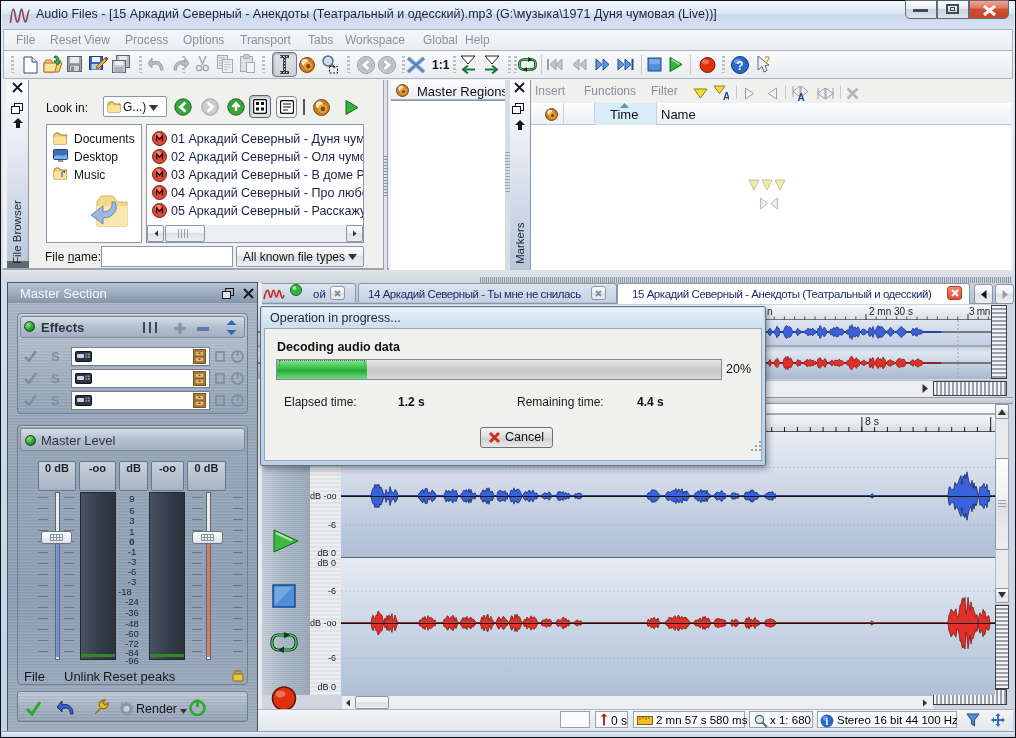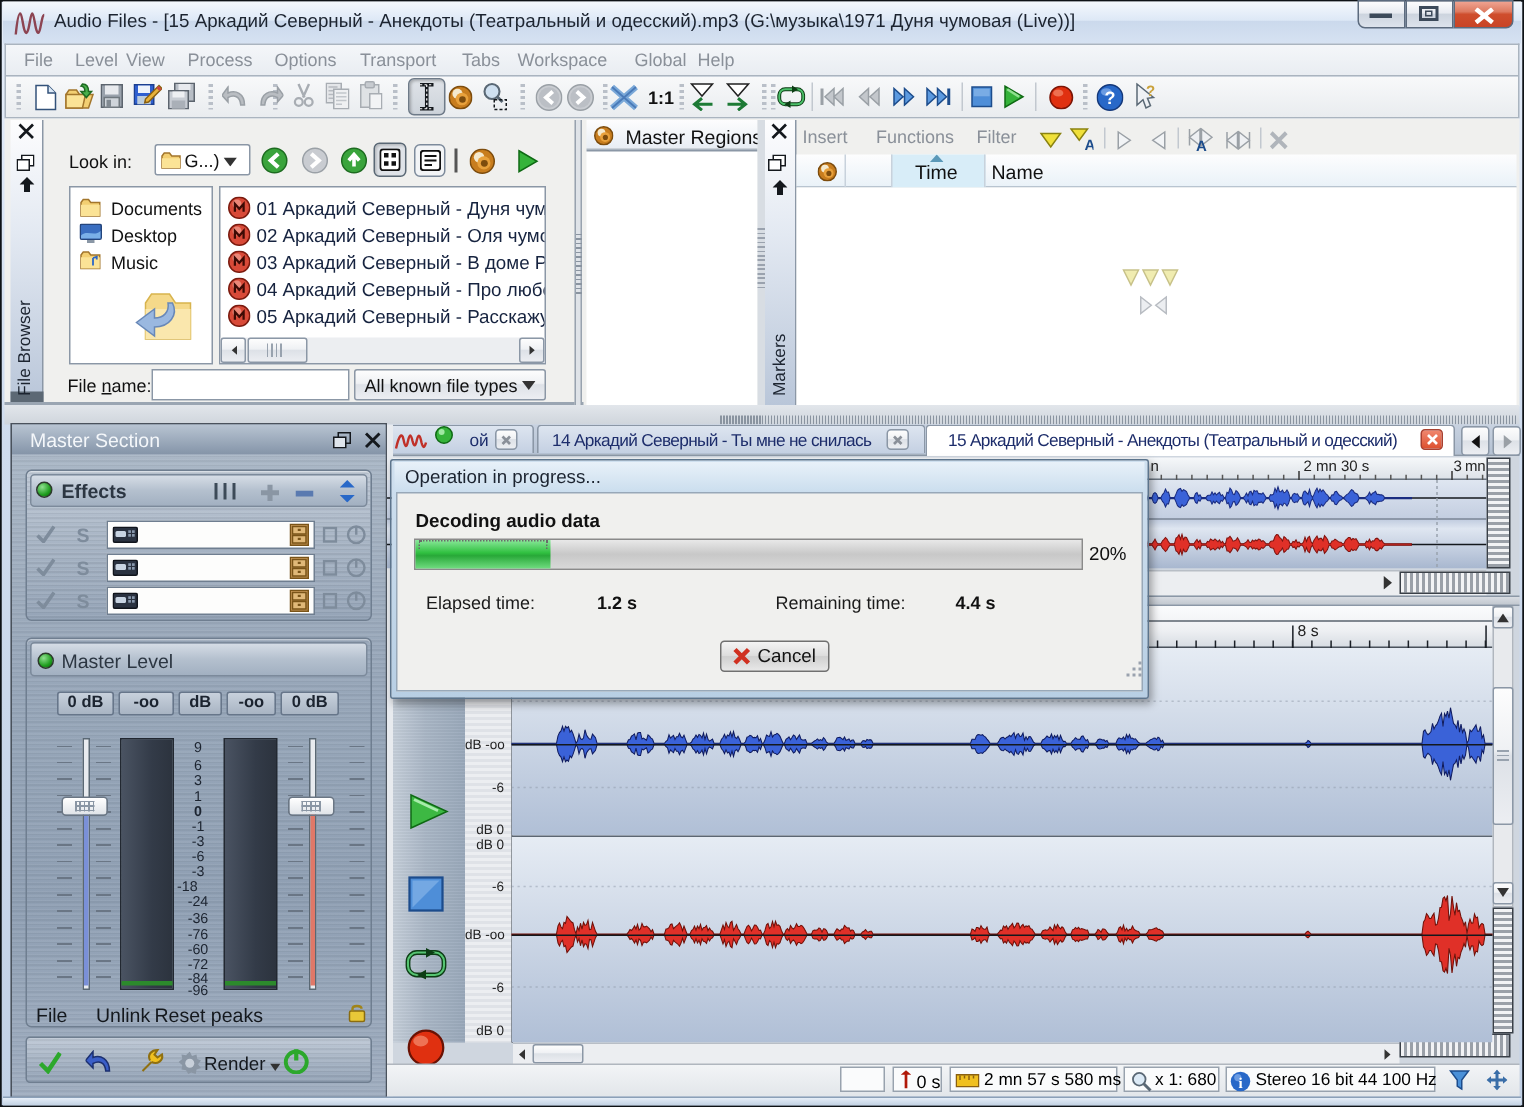--- a/index.html
+++ b/index.html
@@ -19,21 +19,21 @@
 .btn7{background:linear-gradient(180deg,#fdfdfd 0%,#eff1f4 45%,#dde1e7 50%,#eceef2 100%);border:1px solid #8b97a6;border-radius:3px}
 .metal{background:
  repeating-linear-gradient(180deg,rgba(255,255,255,.05) 0 1px,rgba(0,0,0,.04) 1px 2px,rgba(255,255,255,0) 2px 3px),
  linear-gradient(180deg,#aab7c6 0%,#99a8ba 30%,#8f9fb3 70%,#a0aec0 100%)}
 .metal2{background:
  repeating-linear-gradient(180deg,rgba(255,255,255,.06) 0 1px,rgba(0,0,0,.05) 1px 2px,rgba(255,255,255,0) 2px 3px),
  linear-gradient(180deg,#bfc9d6 0%,#a7b4c4 50%,#95a4b7 100%)}
 .groupbox{position:absolute;border:1px solid #6f7e90;border-radius:4px;box-shadow:inset 0 1px 0 rgba(255,255,255,.35)}
 .ghead{position:absolute;left:3px;right:3px;top:3px;height:24px;border:1px solid #7c8a9b;border-radius:3px;background:linear-gradient(180deg,#d6dde6 0%,#b4c0ce 50%,#a2b0c1 100%)}
 .led{position:absolute;width:11px;height:11px;border-radius:50%;background:radial-gradient(circle at 35% 30%,#8fe08f,#1f9e1f 60%,#0a5c0a);border:1px solid #2c3a2c}
-.dbbtn{position:absolute;height:16px;border:1px solid #67768a;border-radius:2px;background:linear-gradient(180deg,#c8d1dc,#a8b4c3);font-size:11px;color:#1c2430;text-align:center;line-height:13px;font-weight:bold}
+.dbbtn{position:absolute;height:30px;border:1px solid #67768a;border-radius:2px;background:linear-gradient(180deg,#c8d1dc,#a8b4c3);font-size:11px;color:#1c2430;text-align:center;line-height:13px;font-weight:bold}
 .ticks{position:absolute;width:10px;background:repeating-linear-gradient(180deg,#6a7685 0 1px,transparent 1px 11px)}
 .statbox{position:absolute;top:0px;height:17px;border:1px solid #98a2ae;background:#fafbfc;font-size:12px;color:#111;white-space:nowrap}
 .tab{position:absolute;top:283px;height:19px;border:1px solid #8b97a6;border-bottom:none;border-radius:3px 3px 0 0;font-size:12px;color:#1d2d6b;white-space:nowrap;overflow:hidden}
 .dlg-lbl{font-size:12px;color:#1a1a1a}
 </style></head><body>
 <div class="frame"></div>
 <div class="titlebar"></div>
 <svg class="abs" style="left:9px;top:7px" width="24" height="18" viewBox="0 0 24 18">
 <path d="M1.5 16 C2.5 6,3.5 2,4.5 2 C5.5 2,6 8,7 12 C8 16,9 16,10 12 C11 8,11.5 2,12.5 2 C13.5 2,14 8,15 12 C16 16,17 16,18 11 C19 6,19.5 3,20.5 3" fill="none" stroke="#8c4452" stroke-width="1.6"></path>
   </svg>
@@ -42,21 +42,21 @@
 <div class="capbtn" style="left:937px;width:32px"></div>
 <div class="capbtn" style="left:969px;width:40px;border-radius:0 0 5px 0;background:linear-gradient(180deg,#f0a492 0%,#dd7a60 40%,#cf4e2d 50%,#c94426 100%)"></div>
 <div class="abs" style="left:913px;top:9px;width:15px;height:3px;background:#3c4a5a"></div>
 <div class="abs" style="left:946px;top:4px;width:13px;height:10px;border:2px solid #3c4a5a"></div>
 <div class="abs" style="left:950px;top:7px;width:5px;height:4px;border:1px solid #3c4a5a"></div>
 <svg class="abs" style="left:982px;top:5px" width="15" height="11" viewBox="0 0 15 11">
     <path d="M2 1 L13 10 M13 1 L2 10" stroke="#fff" stroke-width="3"></path>
   </svg>
 <div class="menubar"></div>
 <div class="menuitem" style="left:16px">File</div>
-<div class="menuitem" style="left:50px">Level</div>
+<div class="menuitem" style="left:50px">Reset</div>
 <div class="menuitem" style="left:84px">View</div>
 <div class="menuitem" style="left:125px">Process</div>
 <div class="menuitem" style="left:183px">Options</div>
 <div class="menuitem" style="left:240px">Transport</div>
 <div class="menuitem" style="left:308px">Tabs</div>
 <div class="menuitem" style="left:345px">Workspace</div>
 <div class="menuitem" style="left:423px">Global</div>
 <div class="menuitem" style="left:465px">Help</div>
 <div class="toolbar"></div>
 <div class="tgrip" style="left:11px"></div>
@@ -868,21 +868,21 @@
 <div class="abs" style="left:118px;top:515px;width:28px;text-align:center;font-size:9.5px;font-weight:normal;color:#1c2430">3</div>
 <div class="abs" style="left:118px;top:526px;width:28px;text-align:center;font-size:9.5px;font-weight:normal;color:#1c2430">1</div>
 <div class="abs" style="left:118px;top:536px;width:28px;text-align:center;font-size:9.5px;font-weight:bold;color:#1c2430">0</div>
 <div class="abs" style="left:118px;top:546px;width:28px;text-align:center;font-size:9.5px;font-weight:normal;color:#1c2430">-1</div>
 <div class="abs" style="left:118px;top:556px;width:28px;text-align:center;font-size:9.5px;font-weight:normal;color:#1c2430">-3</div>
 <div class="abs" style="left:118px;top:566px;width:28px;text-align:center;font-size:9.5px;font-weight:normal;color:#1c2430">-6</div>
 <div class="abs" style="left:118px;top:576px;width:28px;text-align:center;font-size:9.5px;font-weight:normal;color:#1c2430">-3</div>
 <div class="abs" style="left:118px;top:586px;width:28px;text-align:left;font-size:9.5px;font-weight:normal;color:#1c2430">-18</div>
 <div class="abs" style="left:118px;top:596px;width:28px;text-align:center;font-size:9.5px;font-weight:normal;color:#1c2430">-24</div>
 <div class="abs" style="left:118px;top:607px;width:28px;text-align:center;font-size:9.5px;font-weight:normal;color:#1c2430">-36</div>
-<div class="abs" style="left:118px;top:618px;width:28px;text-align:center;font-size:9.5px;font-weight:normal;color:#1c2430">-76</div>
+<div class="abs" style="left:118px;top:618px;width:28px;text-align:center;font-size:9.5px;font-weight:normal;color:#1c2430">-48</div>
 <div class="abs" style="left:118px;top:628px;width:28px;text-align:center;font-size:9.5px;font-weight:normal;color:#1c2430">-60</div>
 <div class="abs" style="left:118px;top:638px;width:28px;text-align:center;font-size:9.5px;font-weight:normal;color:#1c2430">-72</div>
 <div class="abs" style="left:118px;top:647px;width:28px;text-align:center;font-size:9.5px;font-weight:normal;color:#1c2430">-84</div>
 <div class="abs" style="left:118px;top:655px;width:28px;text-align:center;font-size:9.5px;font-weight:normal;color:#1c2430">-96</div>
 <div class="abs" style="left:24px;top:669px;color:#14181d;font-size:13px">File</div>
 <div class="abs" style="left:64px;top:669px;color:#14181d;font-size:13px">Unlink</div>
 <div class="abs" style="left:103px;top:669px;color:#14181d;font-size:13px">Reset peaks</div>
 <svg class="abs" style="left:232px;top:669px;" width="12" height="13" viewBox="0 0 12 13">
     <rect x="1" y="5" width="10" height="7" rx="1" fill="#e8c838" stroke="#8a6c10"></rect>
     <path d="M3 5 V3.5 C3 1 9 1 9 3.5" fill="none" stroke="#a08418" stroke-width="1.6"></path>

